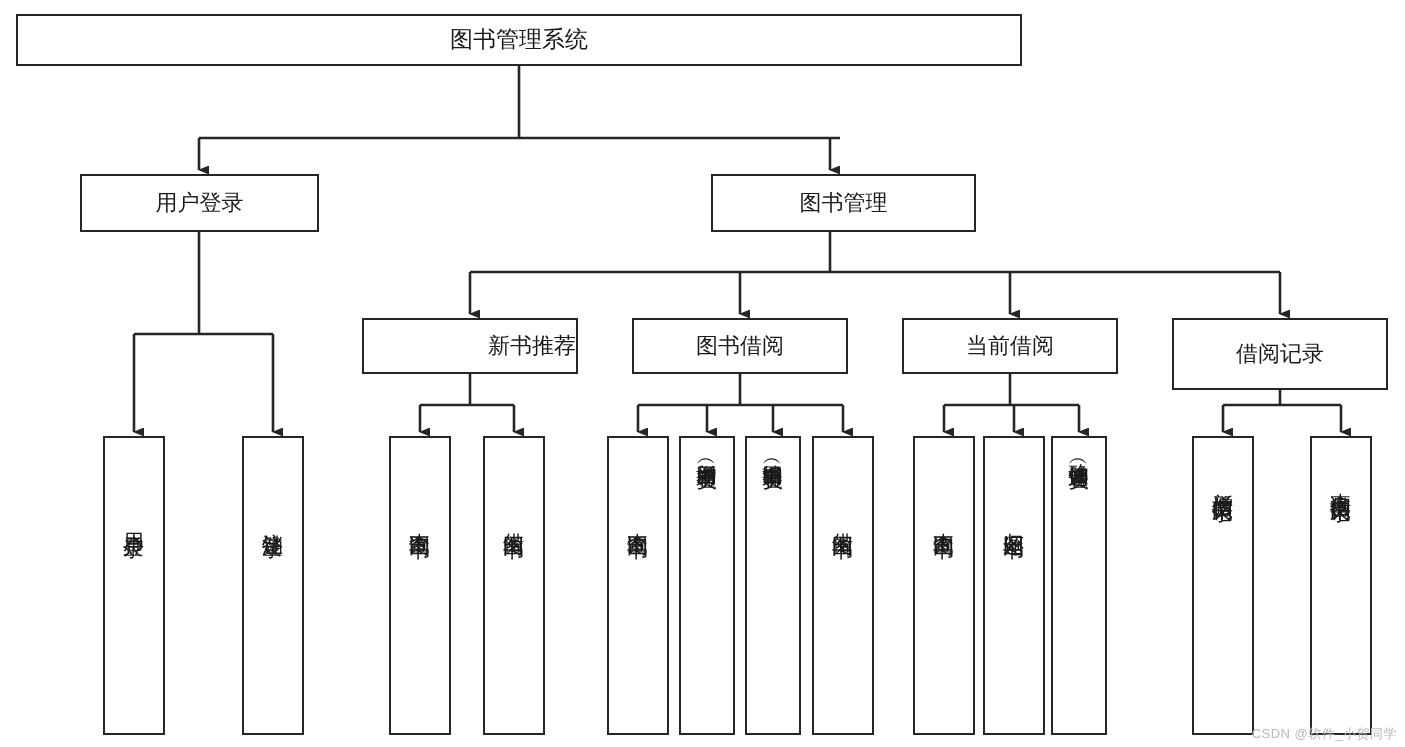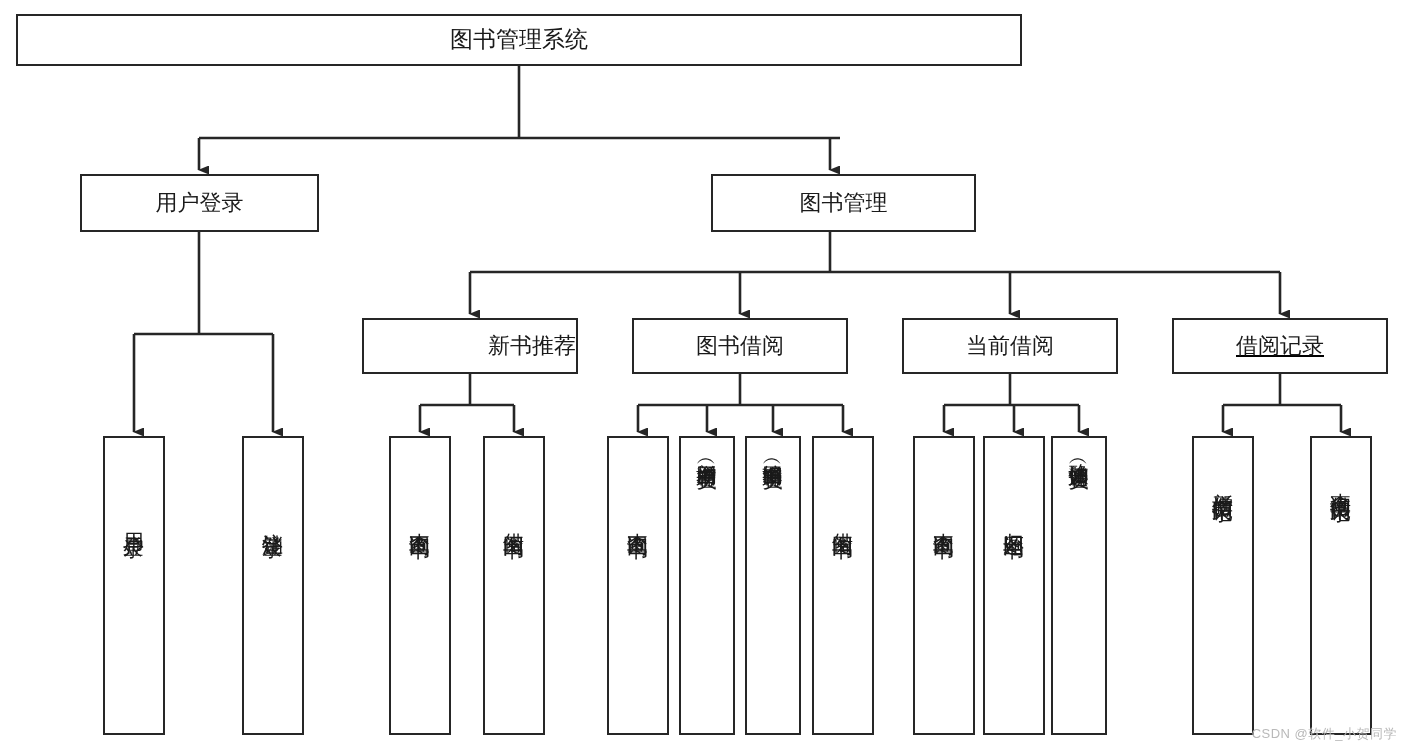--- a/index.html
+++ b/index.html
@@ -142,21 +142,21 @@
 
   <div class="node horiz" style="left:362px; top:318px; width:216px; height:56px;justify-content:flex-end;">
     <span class="node-label">新书推荐</span>
   </div>
   <div class="node horiz" style="left:902px; top:318px; width:216px; height:56px;">
     <span class="node-label">当前借阅</span>
   </div>
   <div class="node horiz" style="left:632px; top:318px; width:216px; height:56px;">
     <span class="node-label">图书借阅</span>
   </div>
-  <div class="node horiz" style="left:1172px; top:318px; width:216px; height:56px;text-decoration:underline;">
+  <div class="node horiz" style="left:1172px; top:318px; width:216px; height:72px;">
     <span class="node-label">借阅记录</span>
   </div>
 
   <div class="node vert" style="left:103px; top:436px; width:62px; height:299px; padding-top:78px;">
     <span class="node-label">用户登录</span>
   </div>
   <div class="node vert" style="left:242px; top:436px; width:62px; height:299px; padding-top:78px;">
     <span class="node-label">注销登录</span>
   </div>
 

